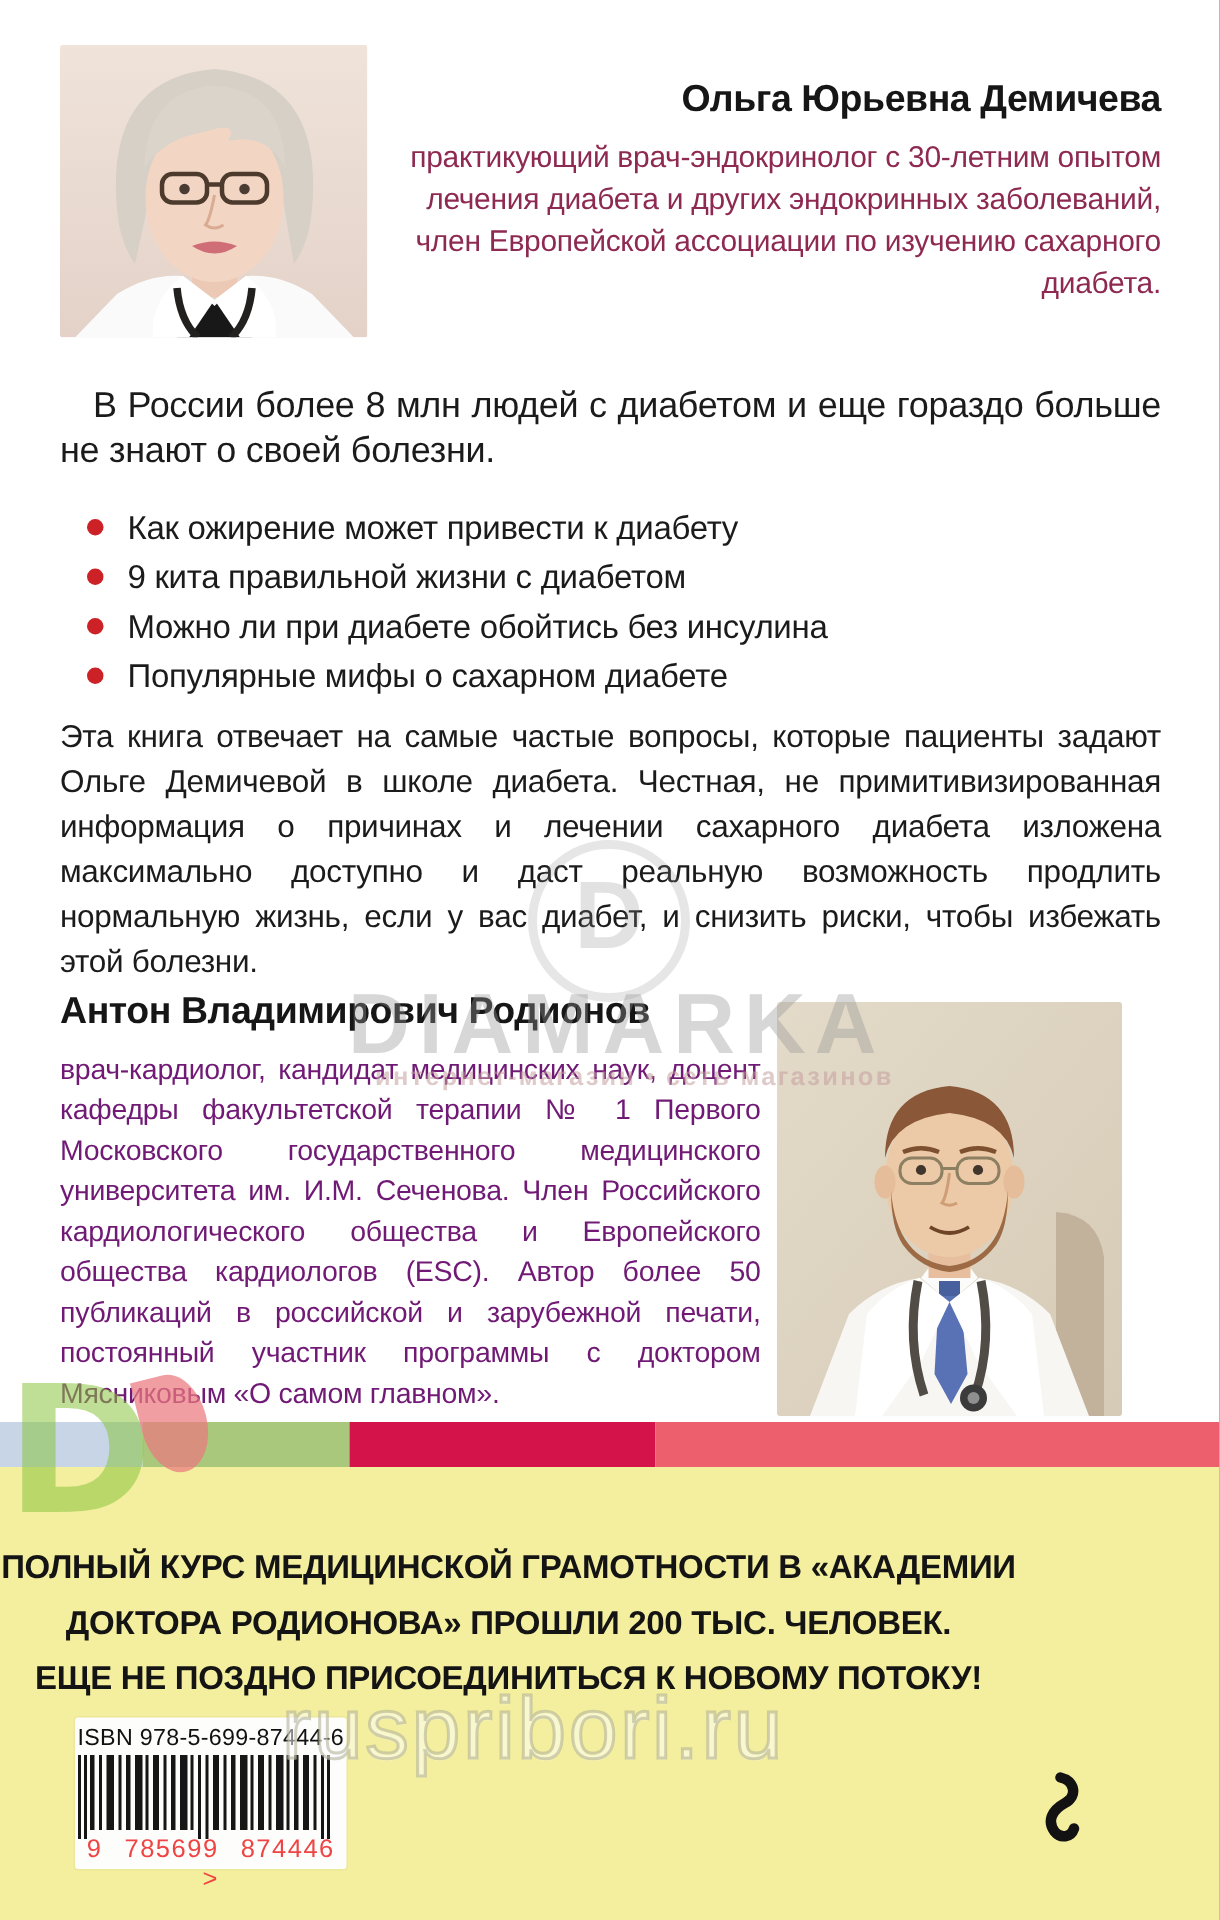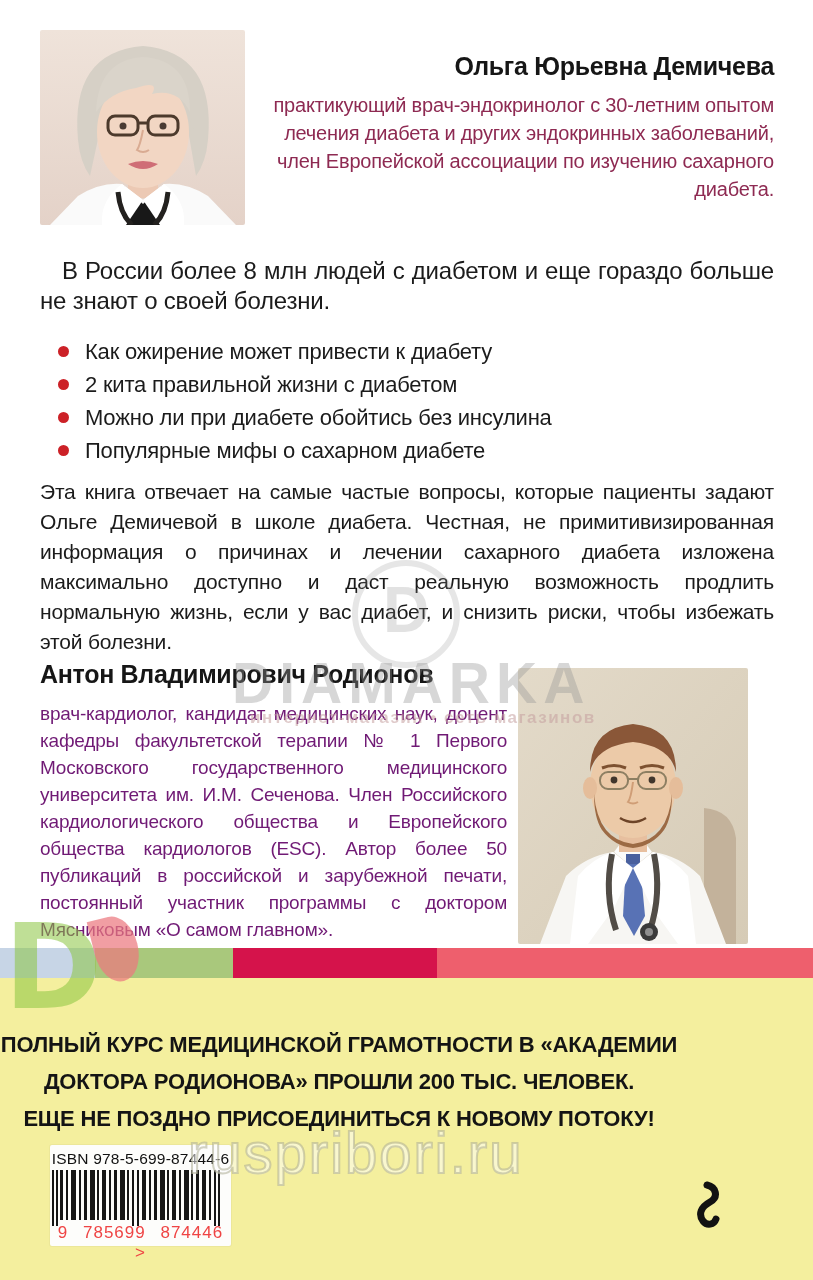--- a/index.html
+++ b/index.html
@@ -129,21 +129,21 @@
 
   <div class="abs intro"><span class="indent"></span><span>В России более 8 млн людей с диабетом и еще гораздо больше не знают о своей болезни.</span></div>
 
   <ul class="abs bullets">
     <li>
         <span class="dot"></span>
         <span>Как ожирение может привести к диабету</span>
       </li>
     <li>
         <span class="dot"></span>
-        <span>2 кита правильной жизни с диабетом</span>
+        <span>9 кита правильной жизни с диабетом</span>
       </li>
     <li>
         <span class="dot"></span>
         <span>Можно ли при диабете обойтись без инсулина</span>
       </li>
     <li>
         <span class="dot"></span>
         <span>Популярные мифы о сахарном диабете</span>
       </li>
   </ul>

